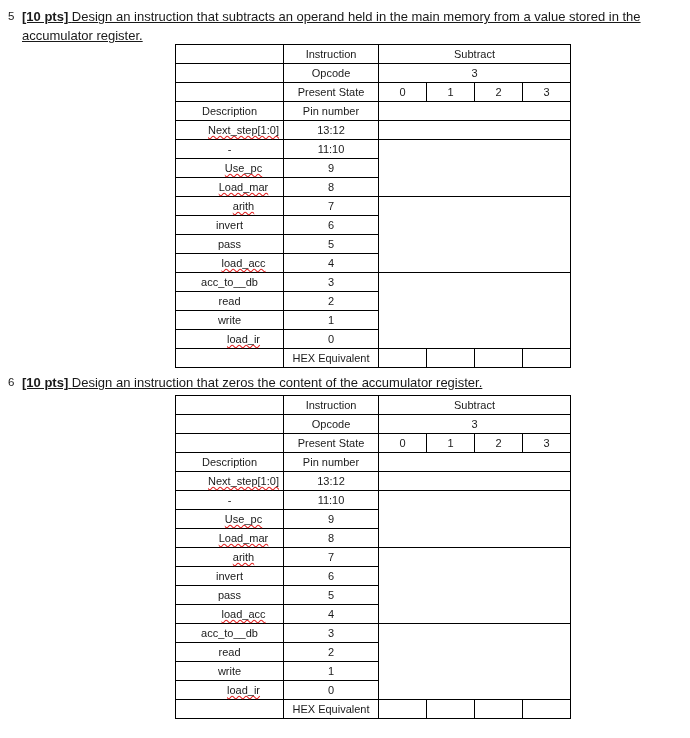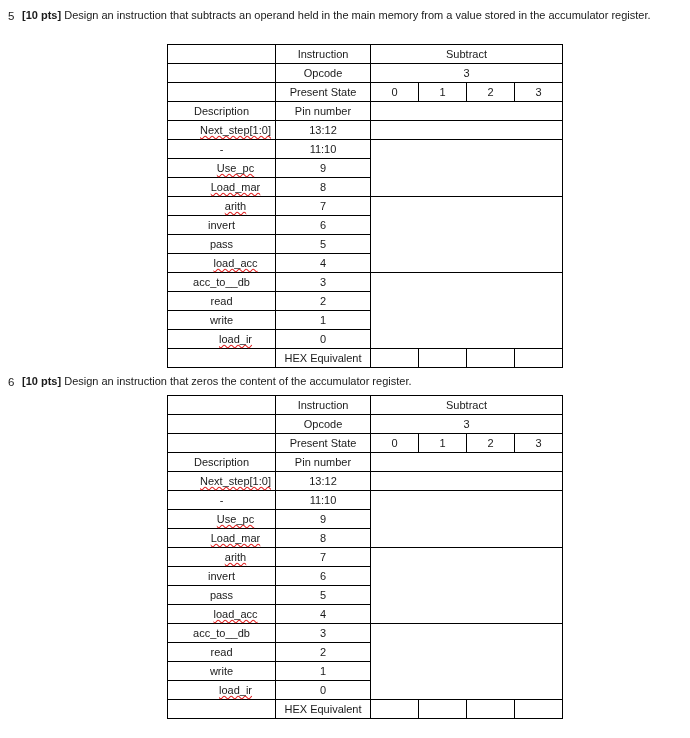--- a/index.html
+++ b/index.html
@@ -30,26 +30,27 @@
     width: 22px;
     flex: 0 0 22px;
     text-align: left;
     padding-left: 8px;
     font-size: 11.5px;
     box-sizing: border-box;
   }
   .problem-text {
     flex: 1 1 auto;
     padding-right: 8px;
-    font-size: 11px;
+    font-size: 13px;
+    text-decoration: underline;
   }
   .pts { font-weight: bold; }
 
   
-  .tbl-wrap { position: relative; }
+  .tbl-wrap { position: relative; margin-left: 8px; }
 
   table.chart {
     border-collapse: collapse;
     table-layout: fixed;
     font-size: 11px;
     margin: 0;
   }
   table.chart td, table.chart th {
     border: 1px solid #000000;
     padding: 0;

